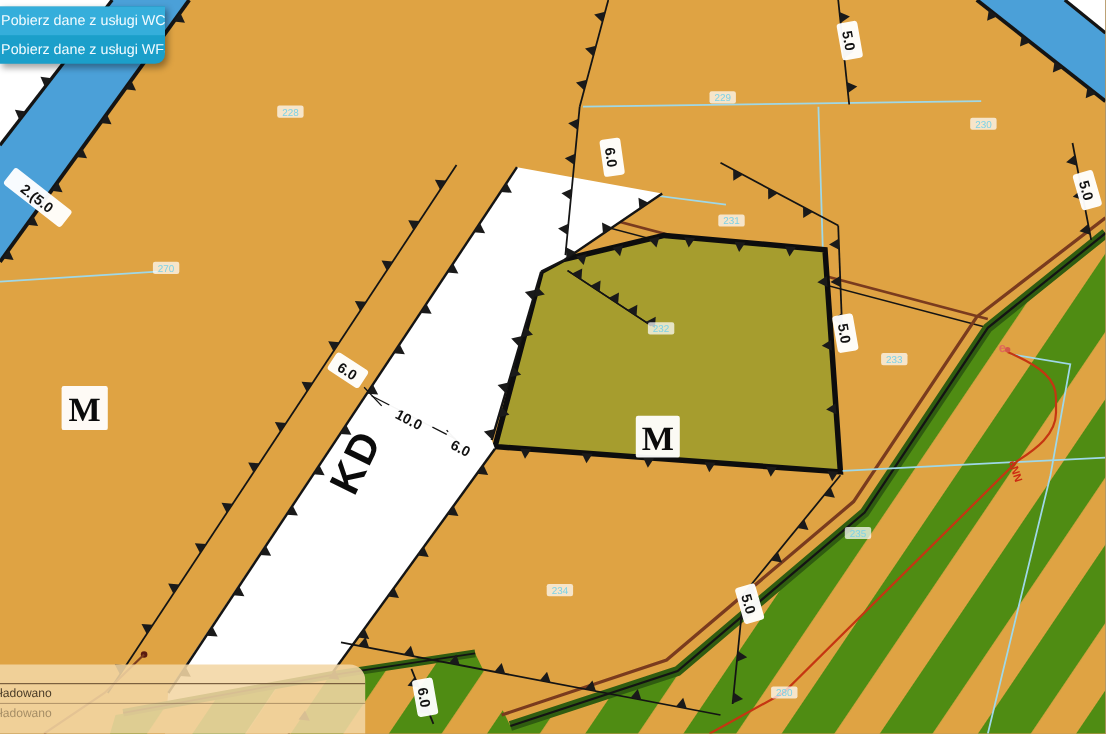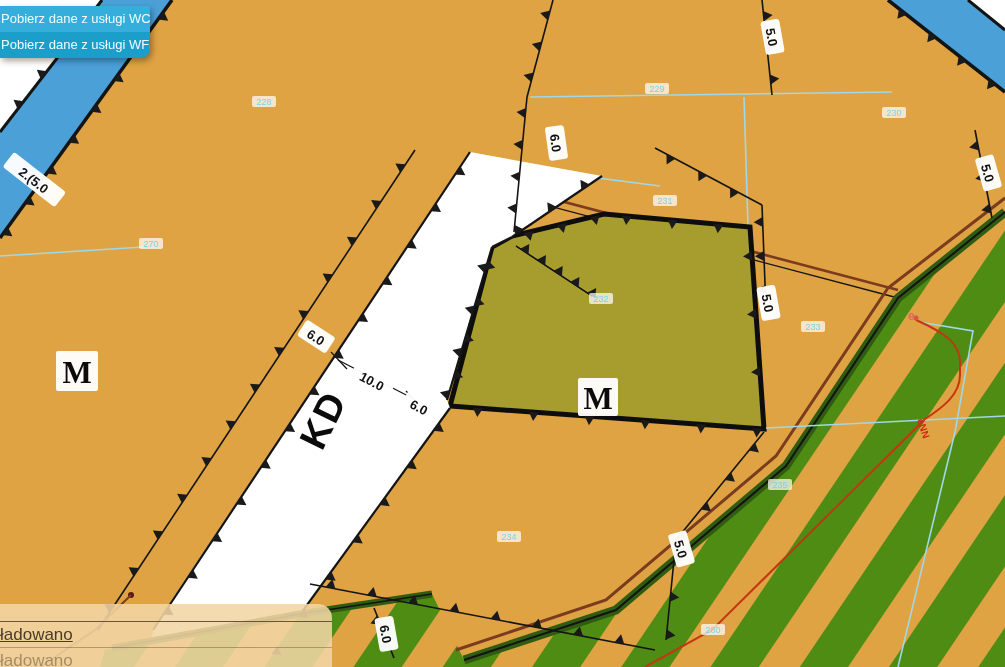--- a/index.html
+++ b/index.html
@@ -31,21 +31,21 @@
   
   .ctx-menu{position:absolute;left:0;top:6px;width:150px;background:var(--c-menu,#1b9fca);
             border-radius:0 0 9px 0;box-shadow:2px 3px 6px rgba(0,0,0,.35);overflow:hidden;}
   .ctx-item{padding:5px 8px 6px 1px;font-size:13px;color:#f2fbff;white-space:nowrap;cursor:pointer;}
   .ctx-item.first{background:#35aedb;}
 
   
   .status-panel{position:absolute;left:0;top:604px;width:332px;height:63px;
                 background:rgba(242,214,164,.88);border-radius:0 14px 0 0;}
   .status-spacer{height:17px;}
-  .status-row{border-top:1px solid #6e5436;padding:3px 8px 2px 0;font-size:17px;color:#4a3c28;text-decoration:underline;}
+  .status-row{border-top:1px solid #6e5436;padding:3px 8px 2px 0;font-size:11px;color:#4a3c28;}
   .status-row.faded{opacity:.45;}
 </style>
 </head>
 <body>
 
 <div class="stage" style="--c-orange: #dfa343; --c-olive: #a69d2e; --c-roadblue: #4ba0d8; --c-green: #4f8c13; --c-dgreen: #2f5c10; --c-cyan: #9fd8e8; --c-parcel: #7ed2e6; --c-brown: #7a3b1e; --c-red: #c53612; --c-menu: #1b9fca;">
 
   <svg width="1005" height="667" viewBox="0 0 1005 667">
     <defs>
       <pattern id="stripes" width="220" height="74" patternUnits="userSpaceOnUse" patternTransform="rotate(-56)">

